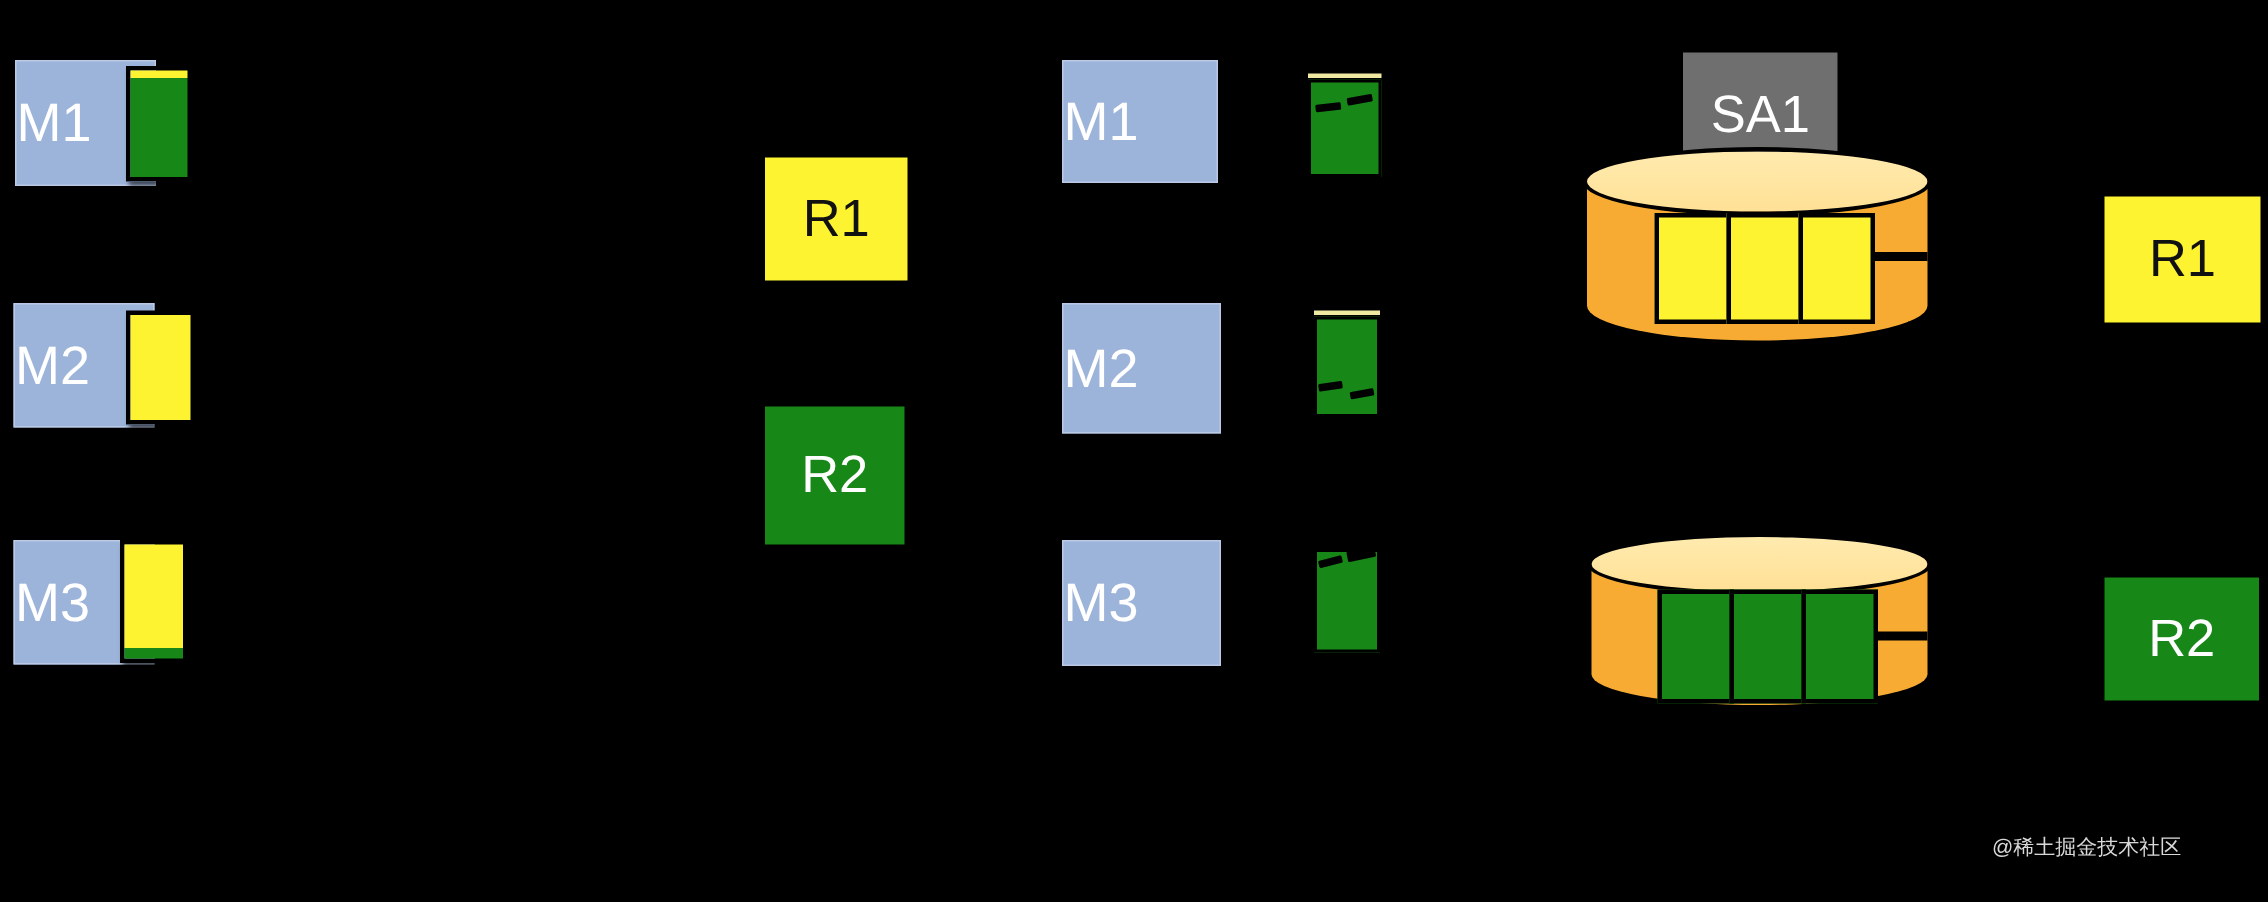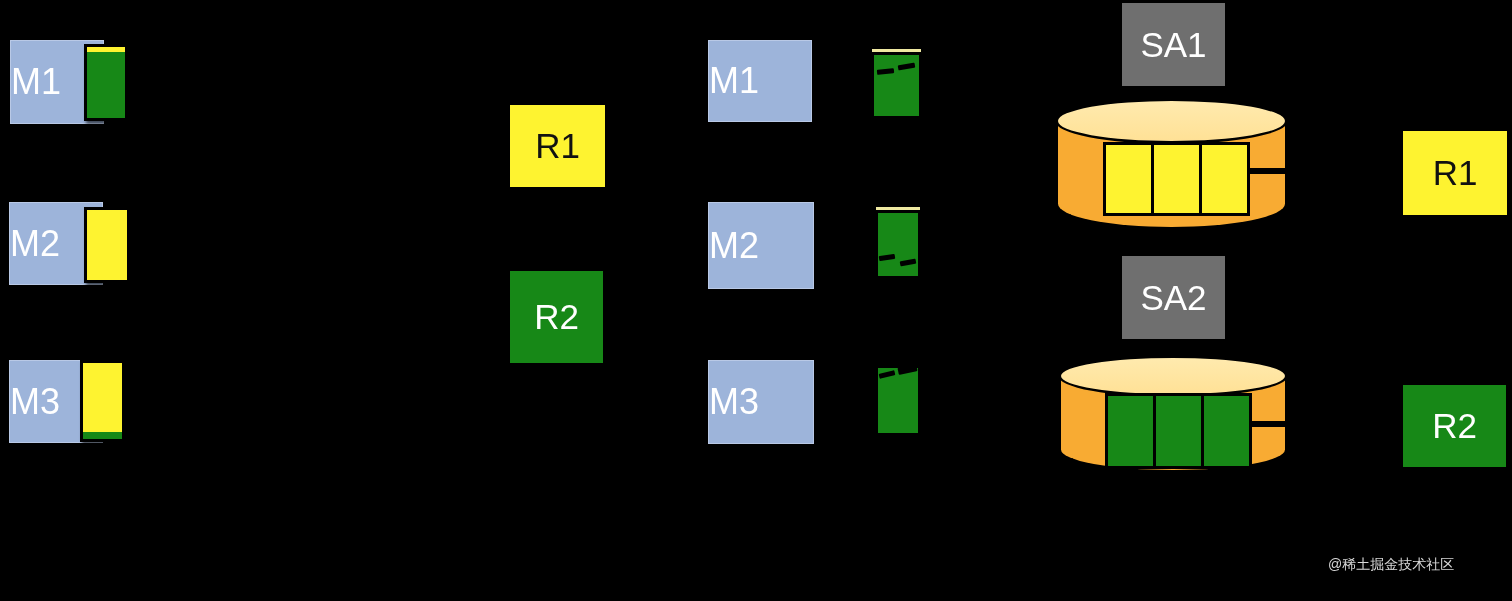--- a/index.html
+++ b/index.html
@@ -34,20 +34,21 @@
   .router.yellow{background:var(--queue-yellow,#fef330);color:#111;}
   .router.green{background:var(--queue-green,#178817);color:#fff;text-align:right;}
 
   
   .storage{
     position:absolute;
     background:var(--storage-gray,#6f6f6f);
     display:flex;align-items:center;justify-content:center;
     color:#fff;font-size:35px;
     box-shadow:2px 3px 4px rgba(0,0,0,.55);
+    margin-top:32px;
   }
 
   
   .queue-rect{
     position:absolute;
     border:3px solid #000;
     display:flex;flex-direction:column;
     box-shadow:2px 3px 3px rgba(0,0,0,.6);
   }
   .strip-yellow{background:var(--queue-yellow,#fef330);}
@@ -173,23 +174,20 @@
     <div class="cyl-body" style="top:23px"></div>
     <div class="cyl-top" style="height:40px"></div>
     <div class="slot-line" style="right:3px;top:70px;width:52px"></div>
     <div class="slot-row" style="left:48px;top:44px">
       <div class="slot yellow" style="width:45px;height:68px"></div>
       <div class="slot yellow" style="width:45px;height:68px"></div>
       <div class="slot yellow" style="width:45px;height:68px"></div>
     </div>
   </div>
 
-  <div class="storage" style="left:1122px;top:256px;width:103px;height:83px">
-    <span>SA2</span>
-  </div>
   <div class="cylinder" style="left:1058px;top:355px;width:230px;height:118px">
     <div class="cyl-body" style="top:20px"></div>
     <div class="cyl-top" style="height:36px"></div>
     <div class="slot-line" style="right:3px;top:66px;width:50px"></div>
     <div class="slot-row" style="left:47px;top:38px">
       <div class="slot green" style="width:45px;height:70px"></div>
       <div class="slot green" style="width:45px;height:70px"></div>
       <div class="slot green" style="width:45px;height:70px"></div>
     </div>
   </div>

